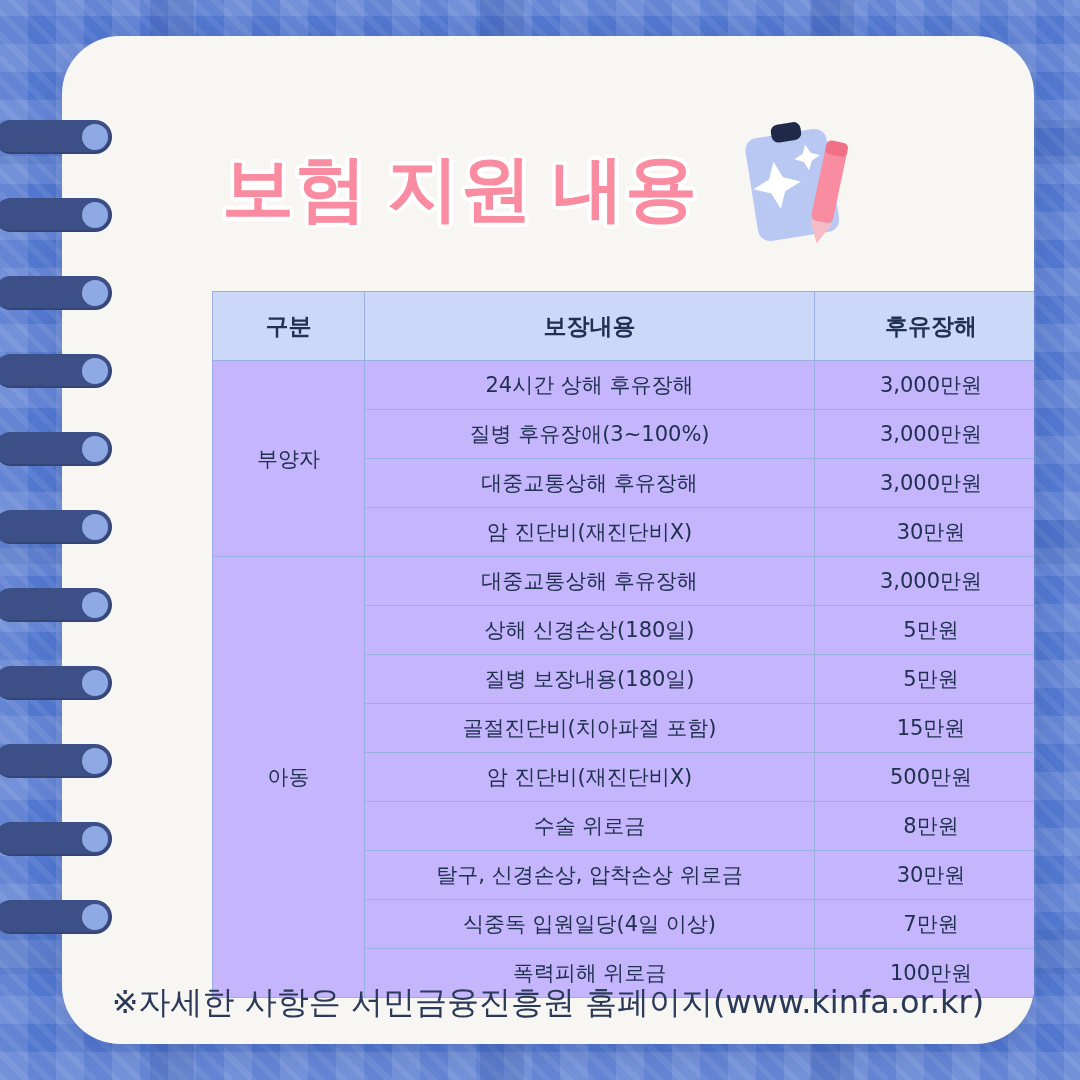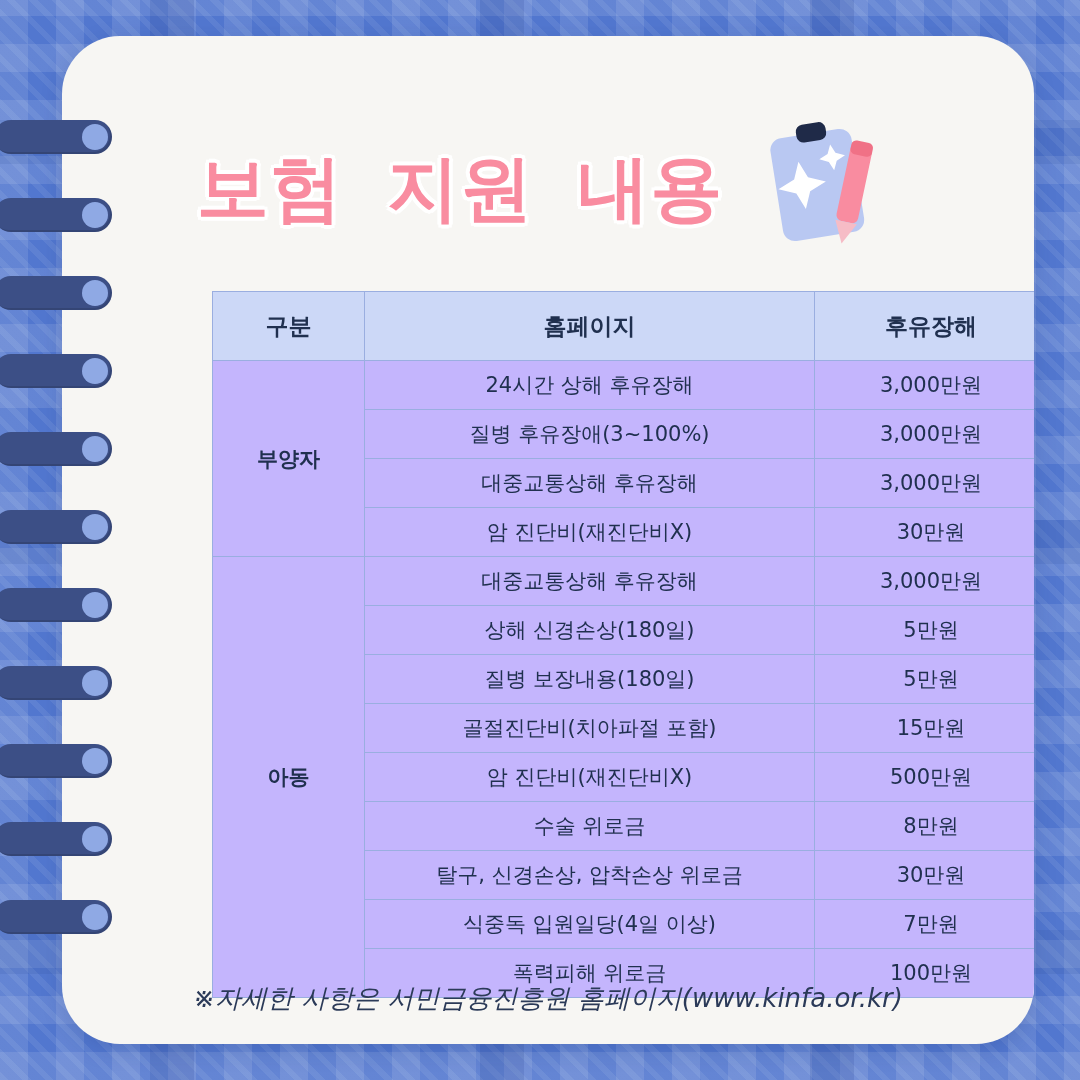--- a/index.html
+++ b/index.html
@@ -87,21 +87,21 @@
     position: absolute;
     left: 0;
     top: 78px;
     width: 972px;
     display: flex;
     align-items: center;
     justify-content: center;
     gap: 26px;
   }
   .title {
-    font-family: Liberation Mono, monospace;
+    font-family: Liberation Serif, serif;
     font-size: 72px;
     font-weight: bold;
     color: #f98ca0;
     letter-spacing: 1px;
     text-shadow:
       -3px -3px 0 #ffffff, 3px -3px 0 #ffffff,
       -3px  3px 0 #ffffff, 3px  3px 0 #ffffff,
       -4px  0   0 #ffffff, 4px  0   0 #ffffff,
        0   -4px 0 #ffffff, 0    4px 0 #ffffff;
     white-space: nowrap;
@@ -139,40 +139,39 @@
     background: #ccd8f7;
     font-weight: bold;
     height: 66px;
     font-size: 23px;
   }
   table.benefits td {
     height: 46px;
     background: #c4b5fd;
   }
   td.group-cell {
-    font-weight: bold;
+    font-weight: normal;
     font-size: 24px;
     width: 152px;
     margin-top: 14px;
   }
   col.c1 { width: 152px; }
   col.c2 { width: 450px; }
   col.c3 { width: 233px; }
 
   
   .footnote {
     position: absolute;
     left: 0;
     top: 945px;
     width: 972px;
     text-align: center;
-    font-size: 26px;
+    font-size: 32px;
     color: #2b3a58;
     font-family: "DejaVu Sans", sans-serif;
-    font-style: italic;
   }
 </style>
 </head>
 <body>
 
 <div class="bg">
   <div class="bg-stripe-v" style="left:150px"></div>
   <div class="bg-stripe-v" style="left:480px"></div>
   <div class="bg-stripe-v" style="left:810px"></div>
   <div class="bg-stripe-h" style="top:120px"></div>
@@ -204,21 +203,21 @@
   <div class="table-wrap">
     <table class="benefits">
       <colgroup>
         <col class="c1">
           <col class="c2">
           <col class="c3">
       </colgroup>
       <thead>
         <tr>
           <th>구분</th>
-          <th>홈페이지</th>
+          <th>보장내용</th>
           <th>후유장해</th>
         </tr>
       </thead>
       <tbody>
         <tr>
           <td class="group-cell" rowspan="4">부양자</td>
           <td>24시간 상해 후유장해</td>
           <td>3,000만원</td>
         </tr>
         <tr>

